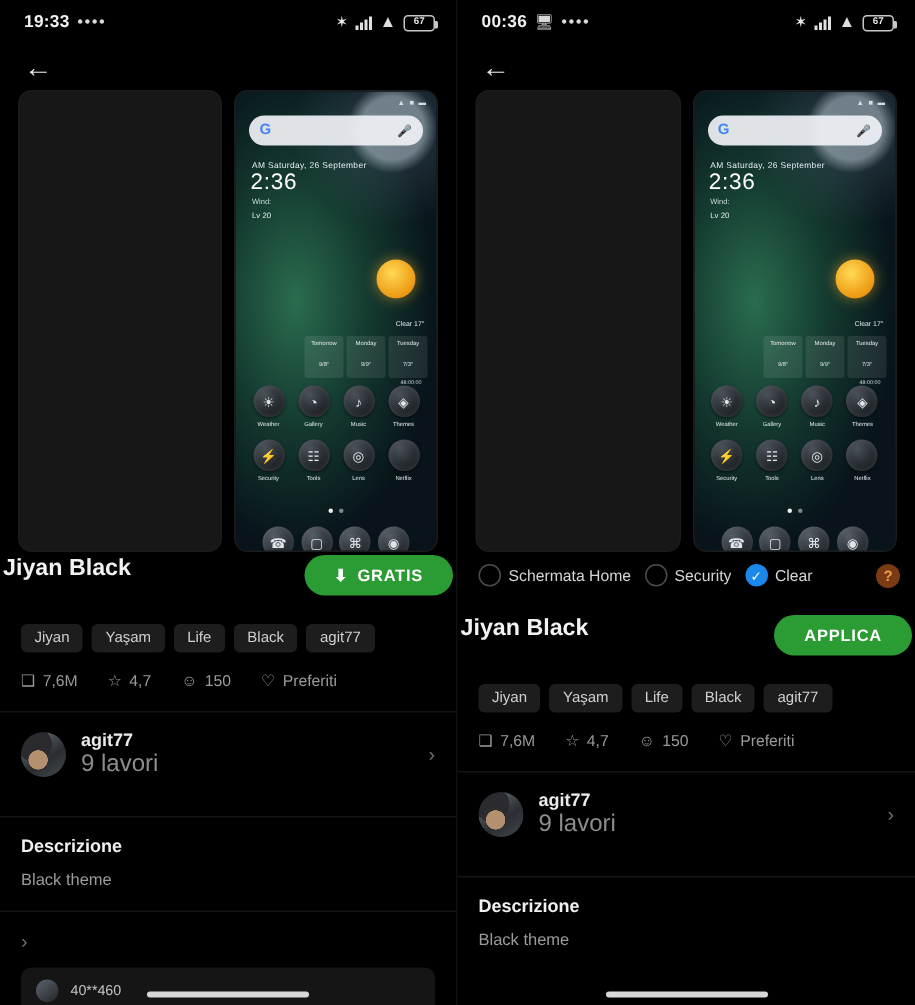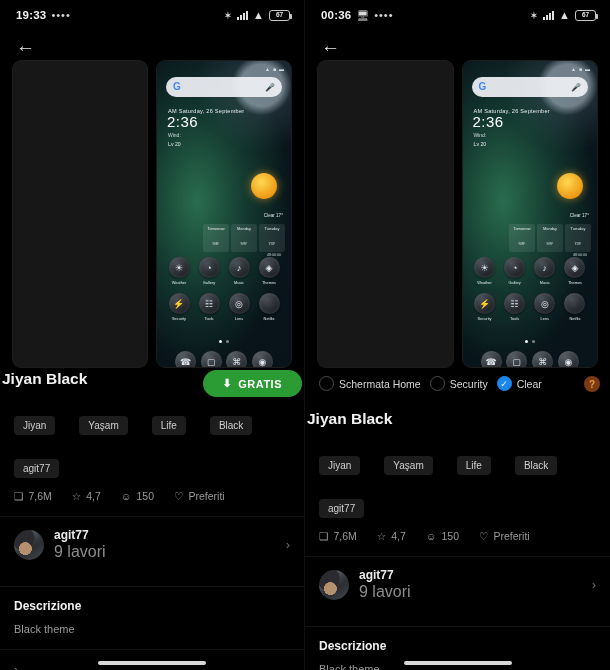--- a/index.html
+++ b/index.html
@@ -134,21 +134,21 @@
   .apptitle { color:#f2f2f2; font-size:15.5px; font-weight:bold; }
   .cta {
     background:#2b9b33; color:#fff; border:none; border-radius:16px;
     height:27px; padding:0 20px; font-size:11px; font-weight:bold; letter-spacing:.5px;
     display:flex; align-items:center; gap:6px; cursor:pointer;
     font-family:"Liberation Sans", sans-serif;
   }
   .cta .dlico { font-size:11px; }
 
   
-  .tags { display:flex; gap:24px; padding:4px 14px 0; flex-wrap:wrap; }
+  .tags { display:flex; gap:6px; padding:4px 14px 0; flex-wrap:wrap; }
   .tag {
     background:#1d1d1d; color:#cfcfcf; font-size:10px;
     padding:4px 9px; border-radius:4px; cursor:pointer;
   }
 
   
   .stats { display:flex; gap:20px; padding:12px 14px 0; align-items:center; }
   .stat { display:flex; align-items:center; gap:5px; color:#9a9a9a; font-size:10.5px; cursor:pointer; }
   .stat .gi { font-size:10.5px; color:#9a9a9a; }
 
@@ -500,20 +500,23 @@
       </div>
       <div class="opt checked">
         <span class="box">✓</span>
         <label>Clear</label>
       </div>
       <span class="help">?</span>
     </div>
 
     <div class="titlerow">
       <div class="apptitle">Jiyan Black</div>
+      <button class="cta">
+        <span>APPLICA</span>
+      </button>
     </div>
 
     <div class="tags">
       <span class="tag">Jiyan</span>
       <span class="tag">Yaşam</span>
       <span class="tag">Life</span>
       <span class="tag">Black</span>
       <span class="tag">agit77</span>
     </div>
 

